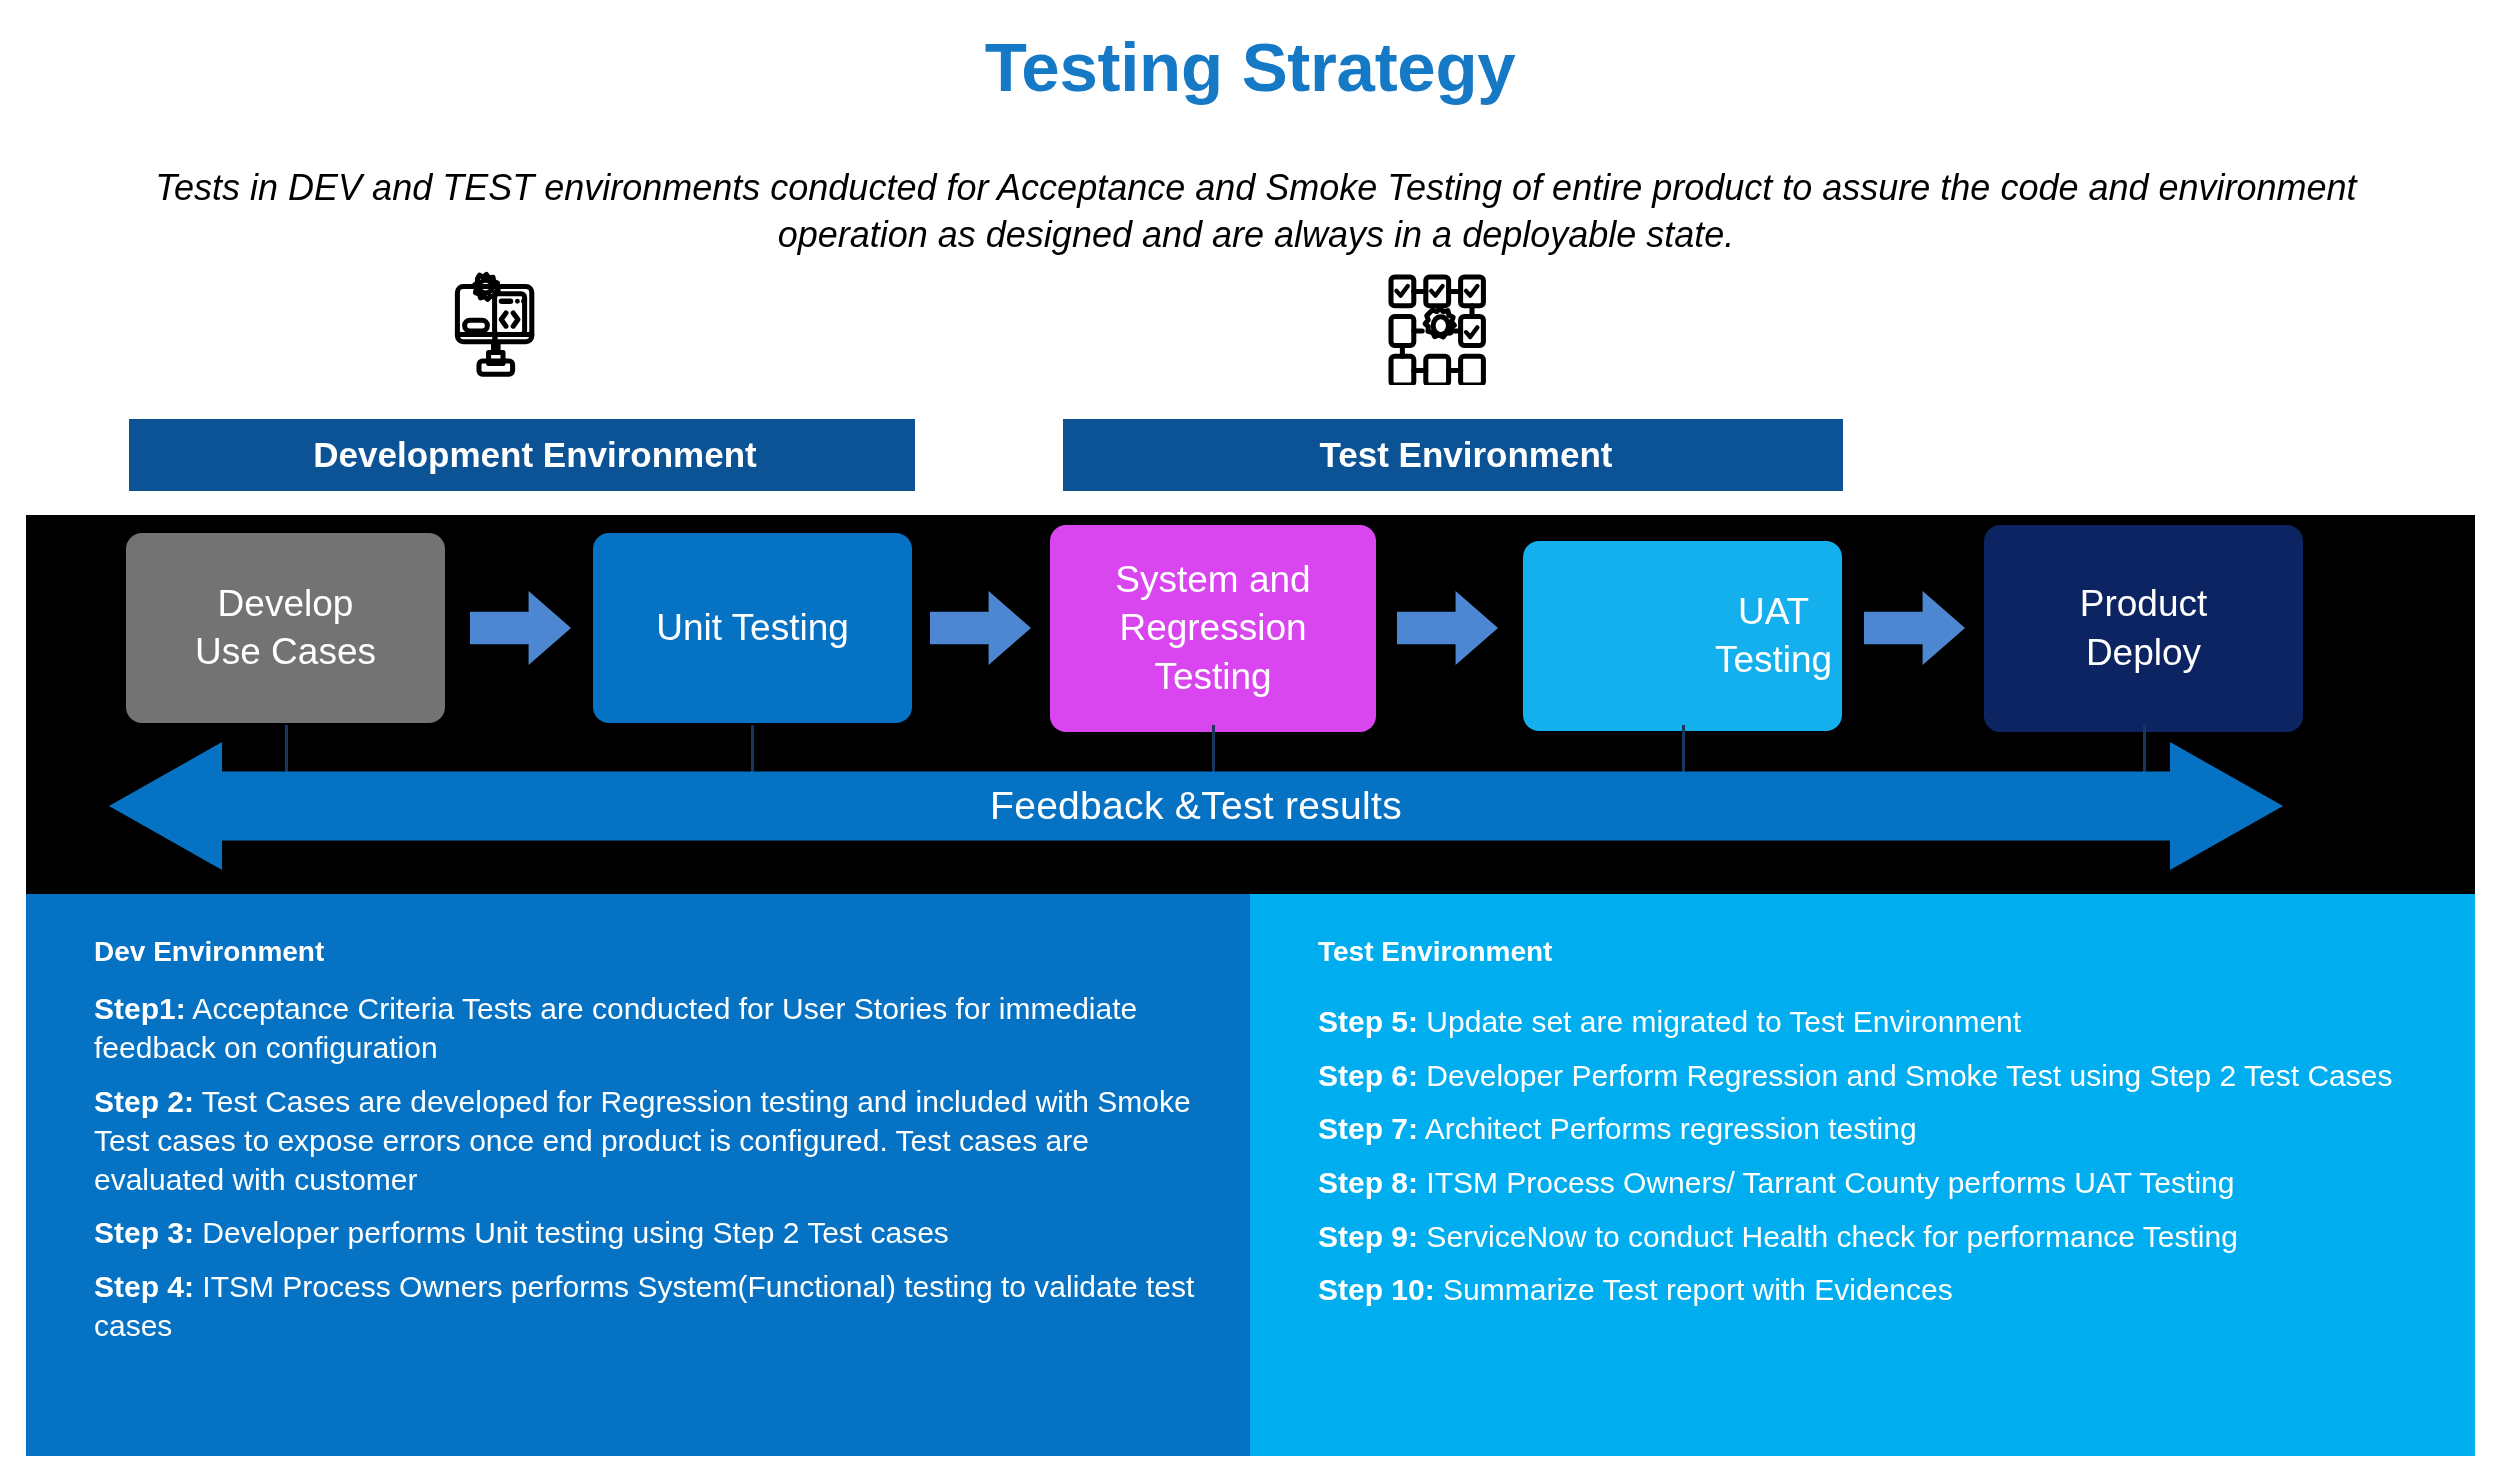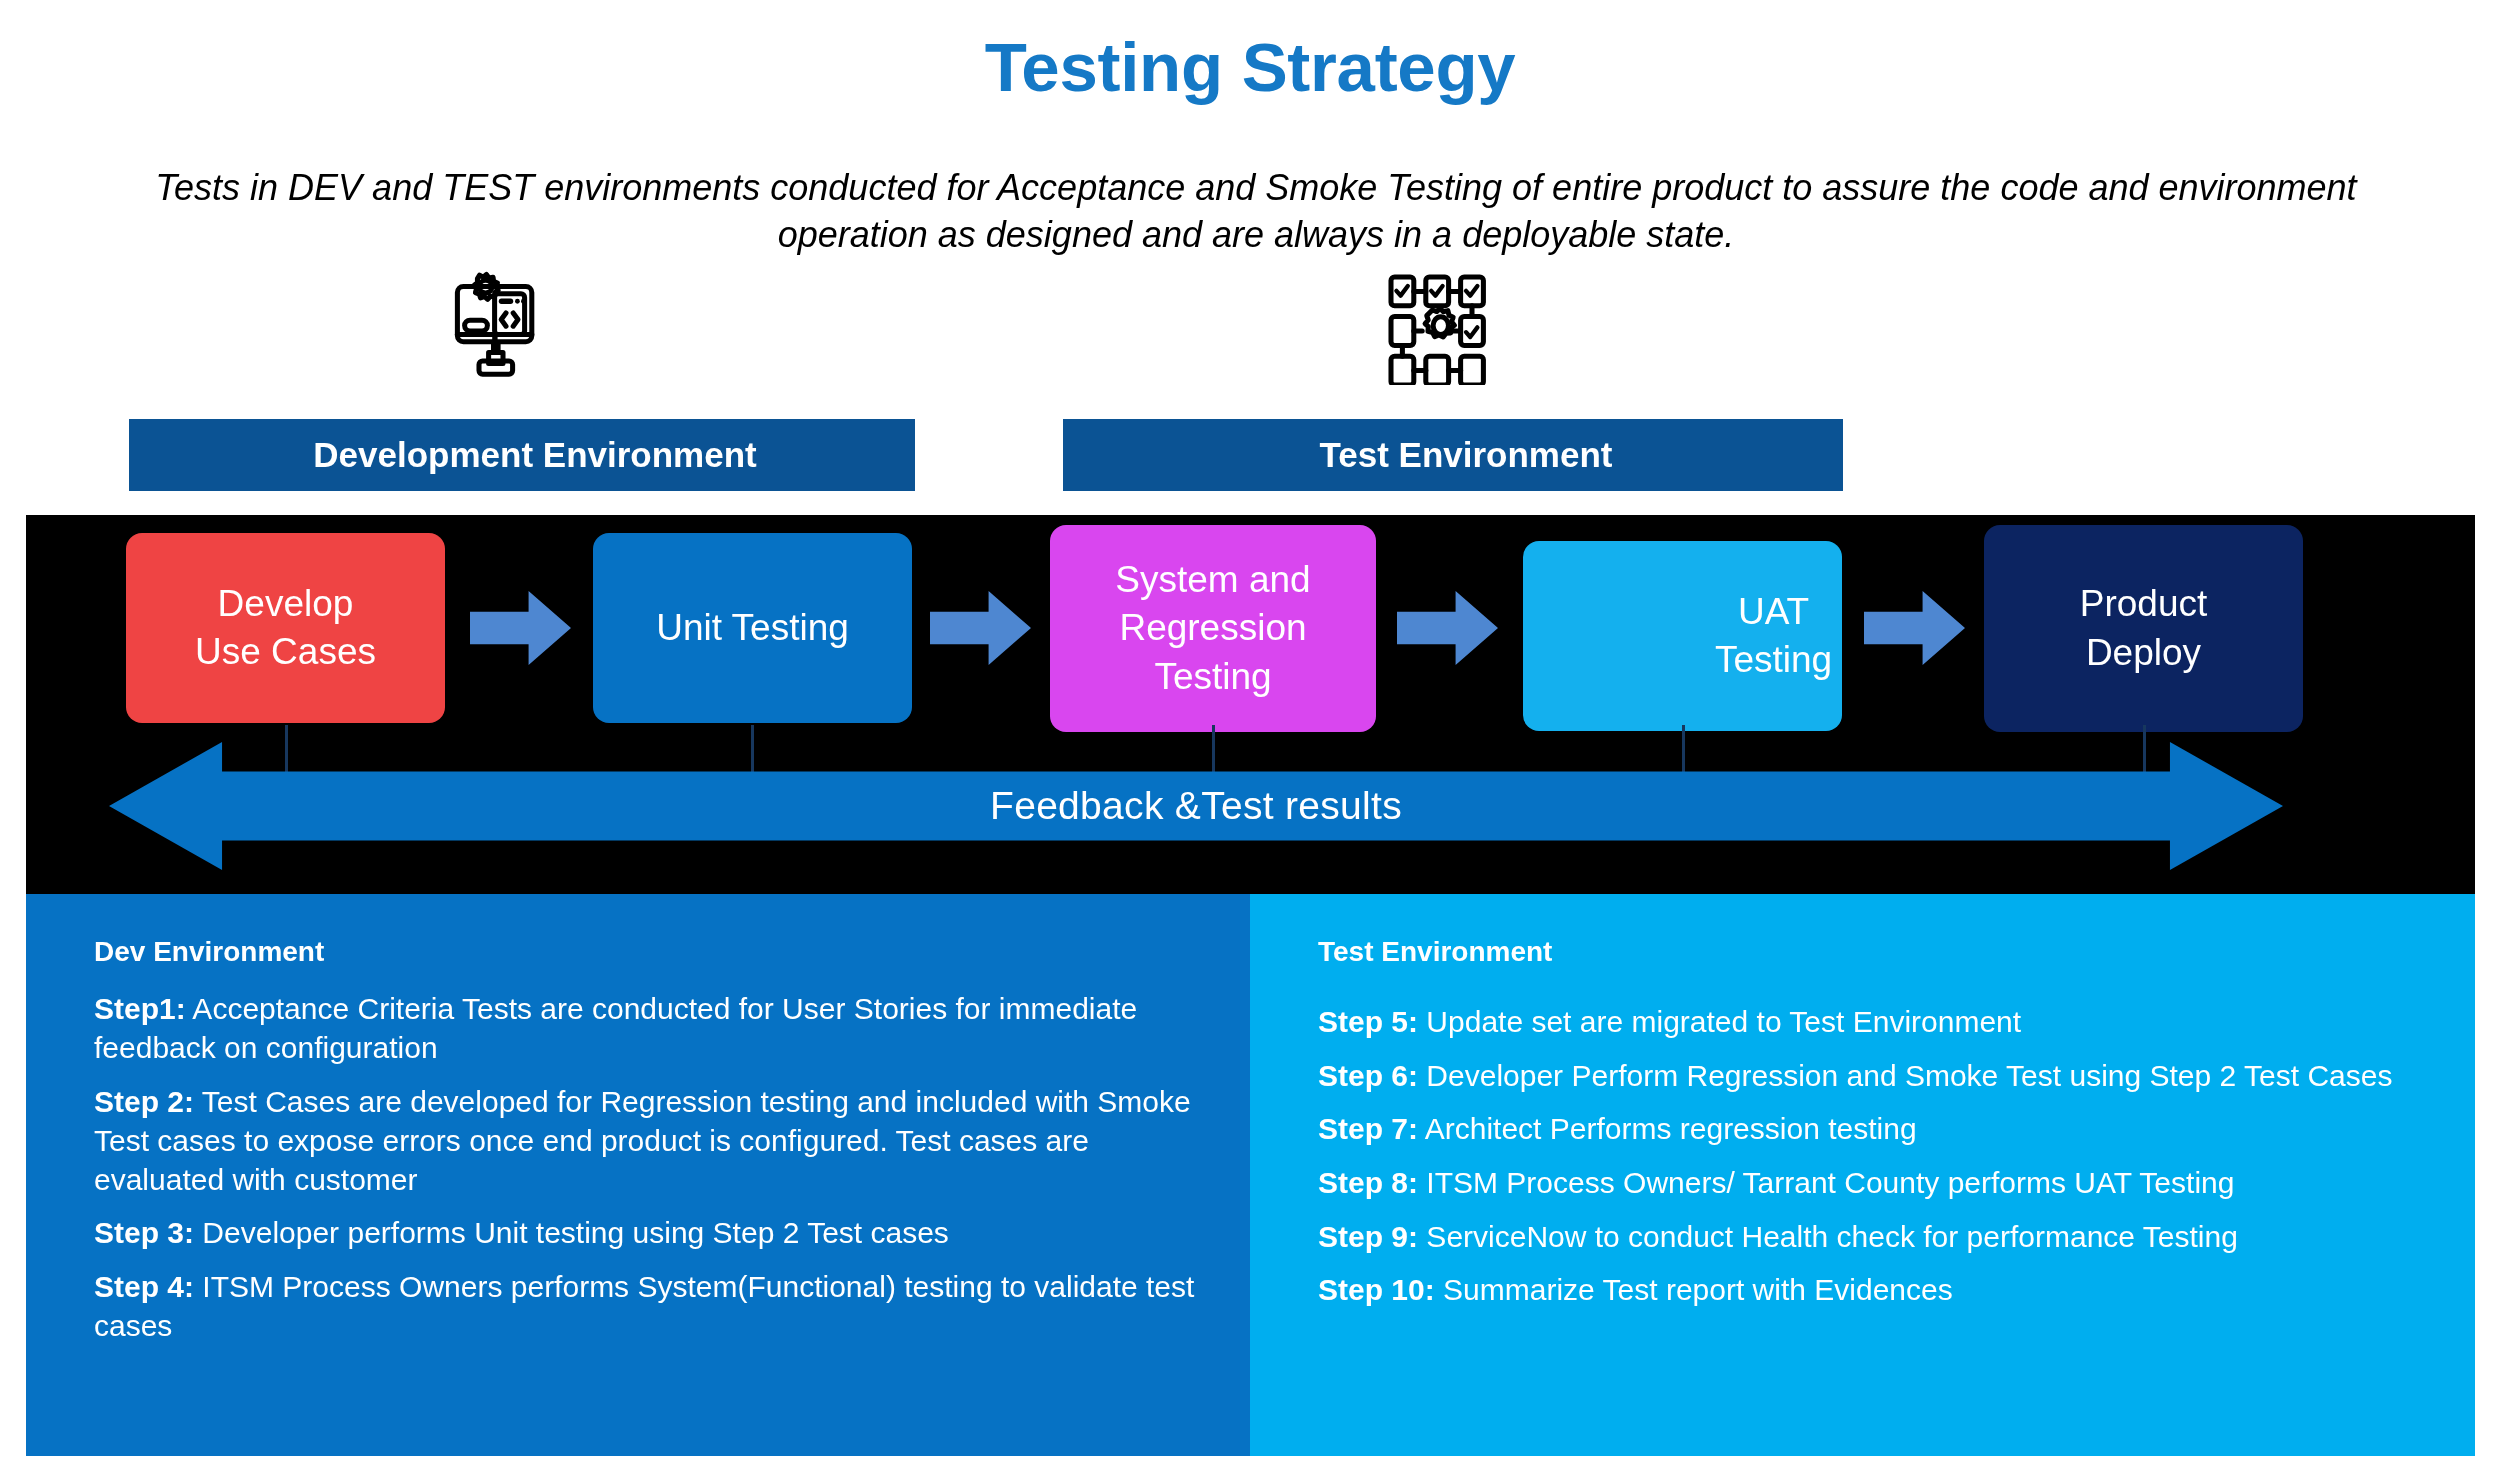--- a/index.html
+++ b/index.html
@@ -77,21 +77,21 @@
     border-radius: 16px;
     color: #ffffff;
     display: flex;
     align-items: center;
     justify-content: center;
     text-align: center;
     font-size: 37px;
     line-height: 1.30;
     padding: 3.7px 9.8px;
   }
-  #pbox-0 { left: 126px;  top: 533px; width: 319px; height: 190px; background: #ef4444; }
+  #pbox-0 { left: 126px;  top: 533px; width: 319px; height: 190px; background: #737373; }
   #pbox-1 { left: 593px;  top: 533px; width: 319px; height: 190px; background: #0672C4; }
   #pbox-2 { left: 1050px; top: 525px; width: 326px; height: 207px; background: #d946ef; }
   #pbox-3 { left: 1523px; top: 541px; width: 319px; height: 190px; background: #14B0EE; justify-content: flex-end; }
   #pbox-4 { left: 1984px; top: 525px; width: 319px; height: 207px; background: #0C2461; }
 
   
   .flow-arrow {
     position: absolute;
     width: 101px; height: 74px;
     background: #4E87D1;

